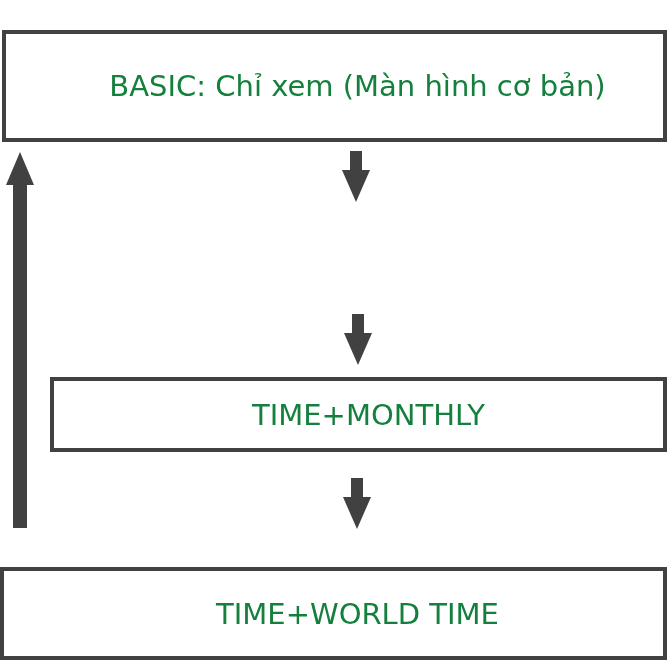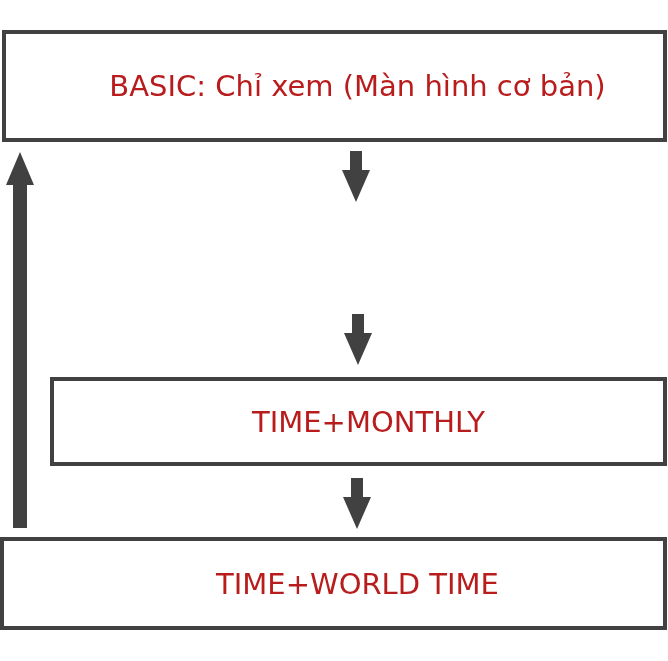--- a/index.html
+++ b/index.html
@@ -19,28 +19,28 @@
     position: absolute;
     box-sizing: border-box;
     border: 4px solid #414141;
     background: #ffffff;
     display: flex;
     align-items: center;
     justify-content: center;
   }
   .box-label {
     font-size: 29px;
-    color: #b91c1c;
+    color: #15803d;
     letter-spacing: 0px;
     white-space: nowrap;
   }
   .box-basic   { left: 2px;  top: 30px;  width: 665px; height: 112px; padding-left: 46px; }
   .box-daily   { left: 50px; top: 213px; width: 617px; height: 91px; }
-  .box-monthly { left: 50px; top: 377px; width: 617px; height: 89px; padding-left: 20px; }
-  .box-world   { left: 0px;  top: 537px; width: 667px; height: 93px; padding-left: 48px; }
+  .box-monthly { left: 50px; top: 377px; width: 617px; height: 75px; padding-left: 20px; }
+  .box-world   { left: 0px;  top: 567px; width: 667px; height: 93px; padding-left: 48px; }
   .arrow {
     position: absolute;
     display: block;
   }
   .down-arrow-1 { left: 342px; top: 151px; }
   .down-arrow-2 { left: 344px; top: 314px; }
   .down-arrow-3 { left: 343px; top: 478px; }
   .up-arrow     { left: 6px;   top: 152px; }
 </style>
 </head>

